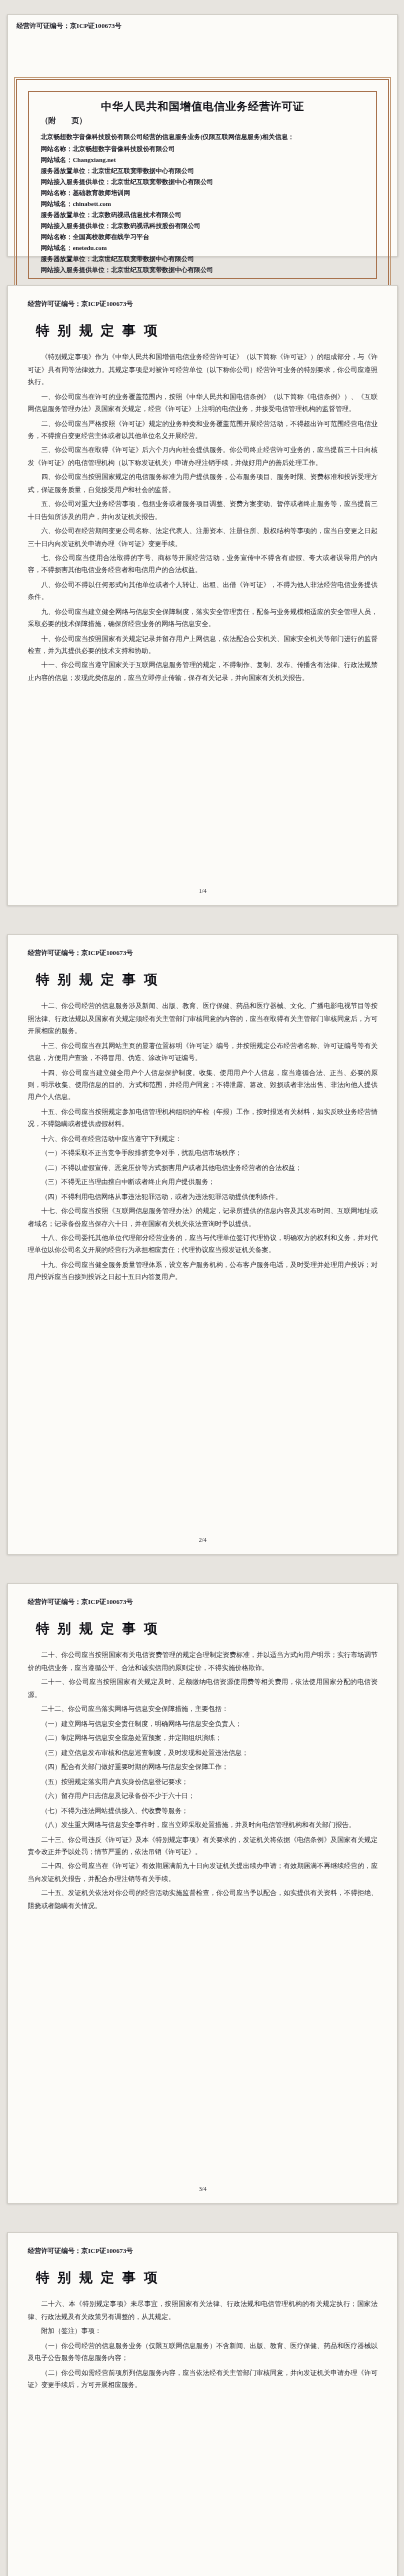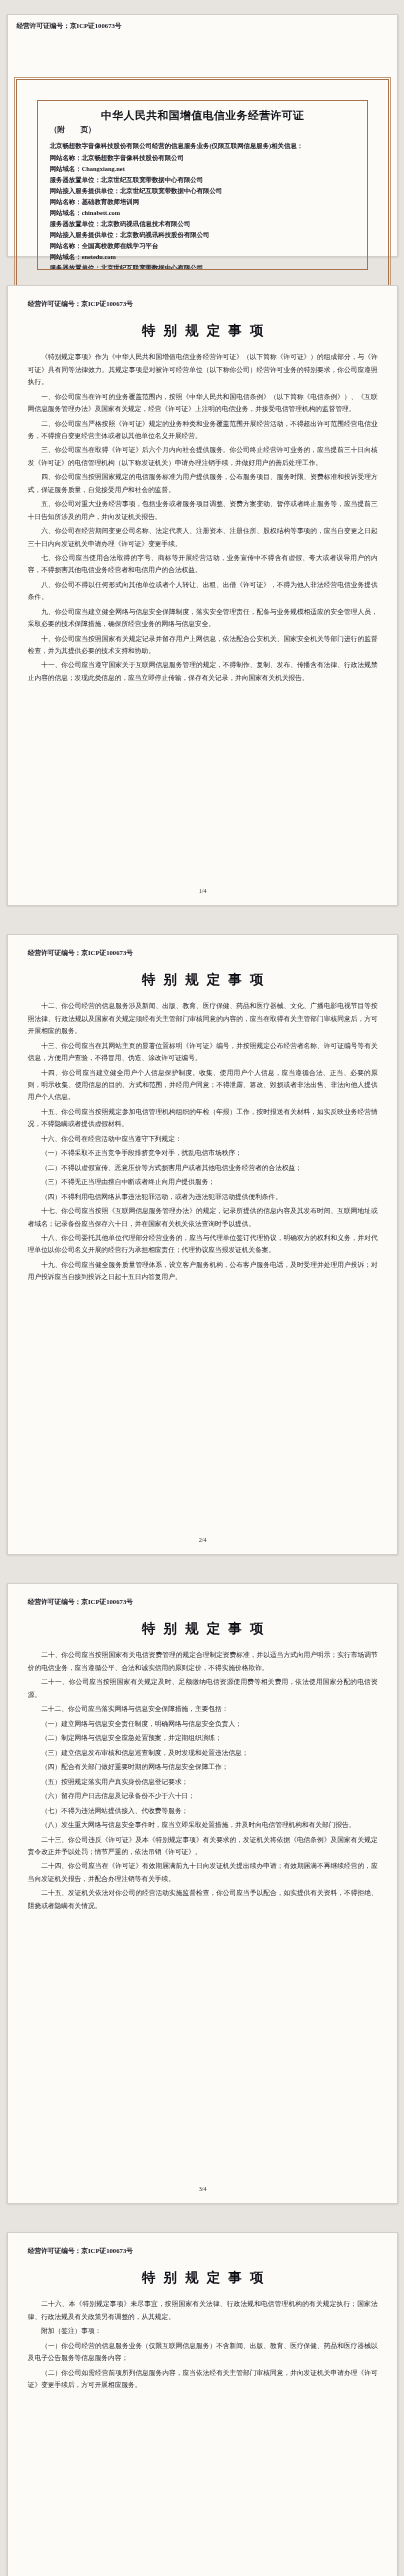--- a/index.html
+++ b/index.html
@@ -21,21 +21,21 @@
   .page:last-child { margin-bottom: 0; }
 
   
   .cert-page { height: 243px; padding: 6.2px 8.2px 7.2px; }
   .lic-line { font-size: 6.7px; font-weight: bold; color: #1c1c26; }
   .cert-page .lic-line { margin-bottom: 3.1px; }
   .ornate {
     border: 1.5px solid #a8724d;
     outline: 0.5px solid #c29a77;
     outline-offset: 1px;
-    padding: 20px;
+    padding: 11px;
     height: calc(100% - 15.5px);
     margin-top: 48px;
   }
   .ornate-inner {
     border: 0.5px solid #a8724d;
     height: 100%;
     padding: 6.2px 11.3px;
     overflow: hidden;
   }
   .cert-title {
@@ -56,21 +56,21 @@
     font-size: 6.4px;
     font-weight: 600;
     line-height: 1.72;
     color: #1d1d26;
   }
   .cert-intro { margin-bottom: 1px; }
 
   
   .prov-page { height: 621px; padding: 13.4px 19.6px 31px; }
   .prov-title {
-    text-align: center;
+    text-align: left;
     font-size: 13.4px;
     font-weight: bold;
     letter-spacing: 8.2px;
     padding-left: 8.2px;
     margin: 13.4px 0 11.3px;
     color: #111118;
   }
   .para {
     font-size: 6.7px;
     line-height: 1.85;

